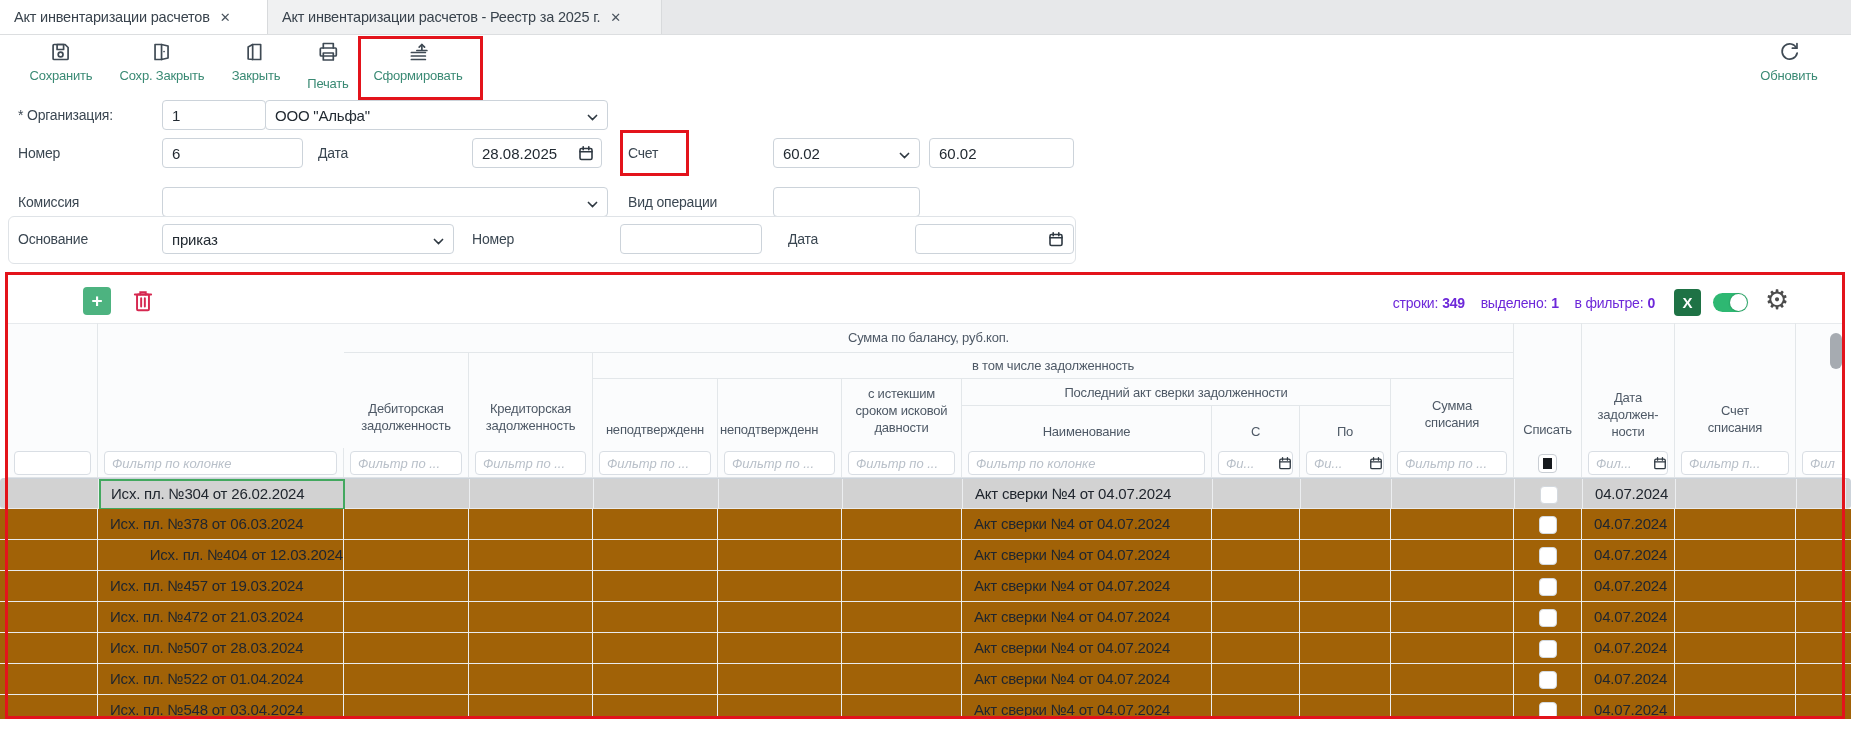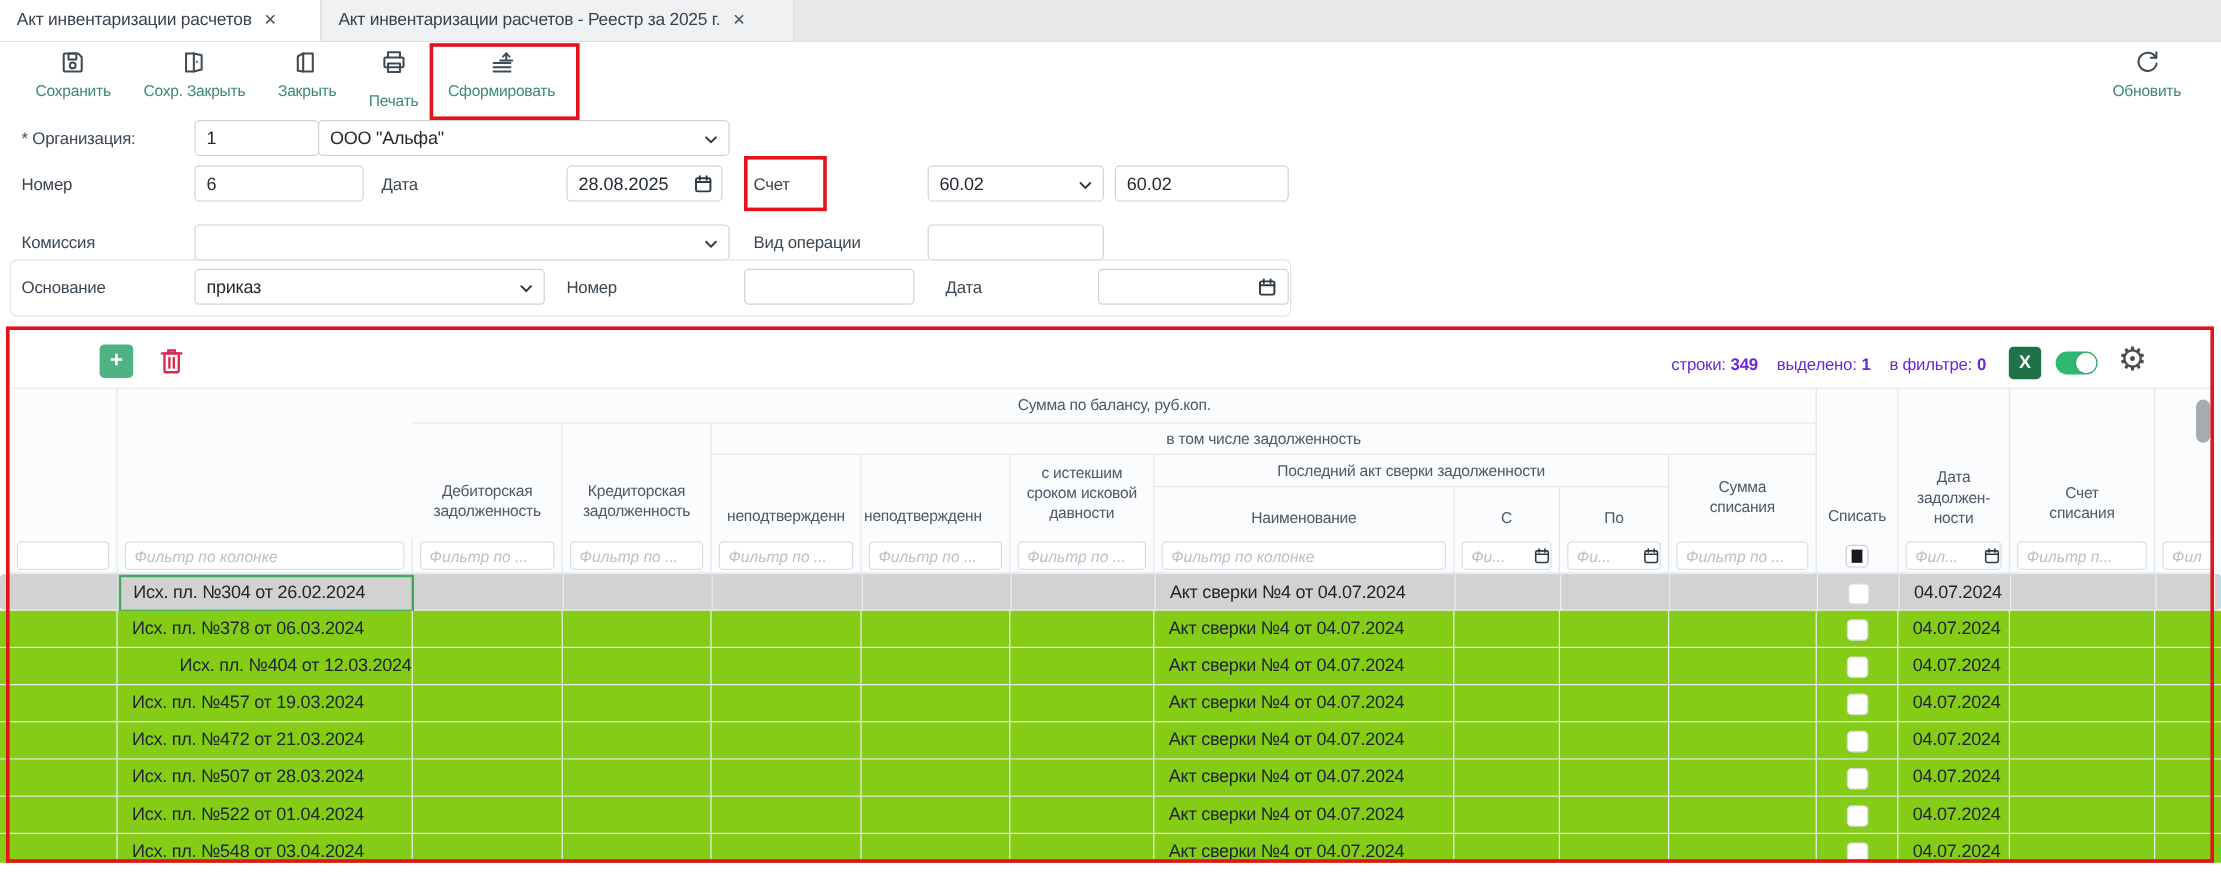--- a/index.html
+++ b/index.html
@@ -49,21 +49,21 @@
   .hg{display:flex;align-items:center;justify-content:center;text-align:center;border-bottom:1px solid #e3e7ea;}
   .fc{display:flex;align-items:center;justify-content:center;}
   .flt{box-sizing:border-box;width:calc(100% - 12px);height:24px;border:1px solid #d9dee4;border-radius:4px;background:#fff;
        font-family:inherit;font-style:italic;font-size:13px;color:#6b7682;padding:0 7px;outline:none;}
   .flt::placeholder{color:#b9c0c9;opacity:1;}
   .fcal{position:absolute;right:7px;top:8px;width:14px;height:14px;}
   .fcal svg{stroke:#2f3942;fill:none;stroke-width:1.5;stroke-linecap:round;}
   .hdrline{position:absolute;left:8px;top:477px;width:1837px;height:1px;background:#dfe3e7;}
   .clip{position:absolute;left:0;top:478px;width:1851px;height:241px;overflow:hidden;}
   
-  .trow{position:absolute;left:0;width:1851px;height:31px;background:#84cc16;border-bottom:1px solid #e9ebed;box-sizing:border-box;}
+  .trow{position:absolute;left:0;width:1851px;height:31px;background:#a16207;border-bottom:1px solid #e9ebed;box-sizing:border-box;}
   .trow.sel{background:#d2d2d2;}
   .tcell{position:absolute;top:0;height:31px;box-sizing:border-box;border-right:1px solid #eceef0;
          font-size:15px;color:#20262e;line-height:30px;white-space:nowrap;overflow:hidden;}
   .tcell.txt{padding-left:12px;}
   .trow.sel .tcell.doc{outline:2px solid var(--selected-cell-green,#43a85f);outline-offset:-2px;}
   .cbx{position:absolute;top:7px;left:50%;transform:translateX(-50%);width:16px;height:16px;border:1px solid #d4d9de;
        border-radius:4px;background:#fff;}
   
   .scrollthumb{position:absolute;left:1830px;top:333px;width:12px;height:36px;border-radius:6px;background:#a6abb1;}
   .anno{position:absolute;border:3px solid var(--annotation-red,#e3131b);pointer-events:none;z-index:50;}

